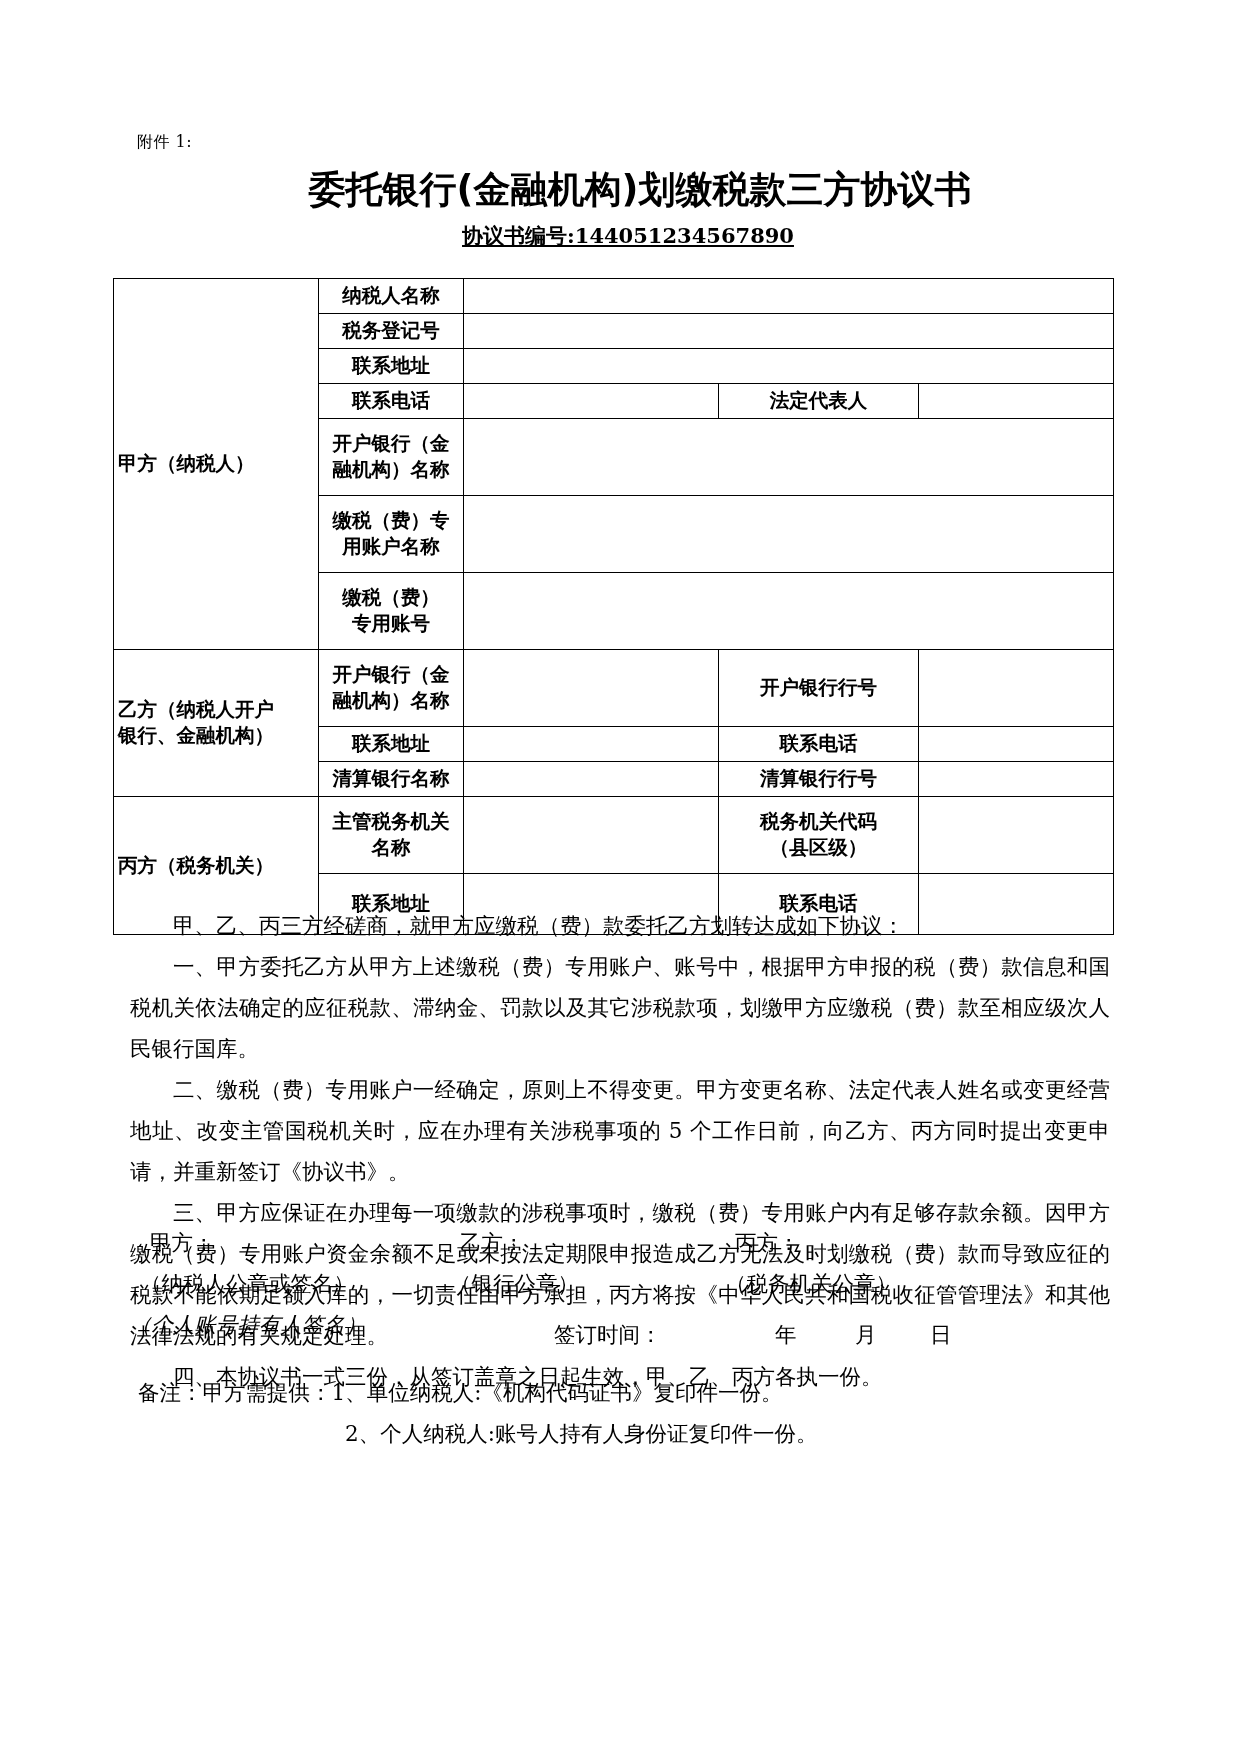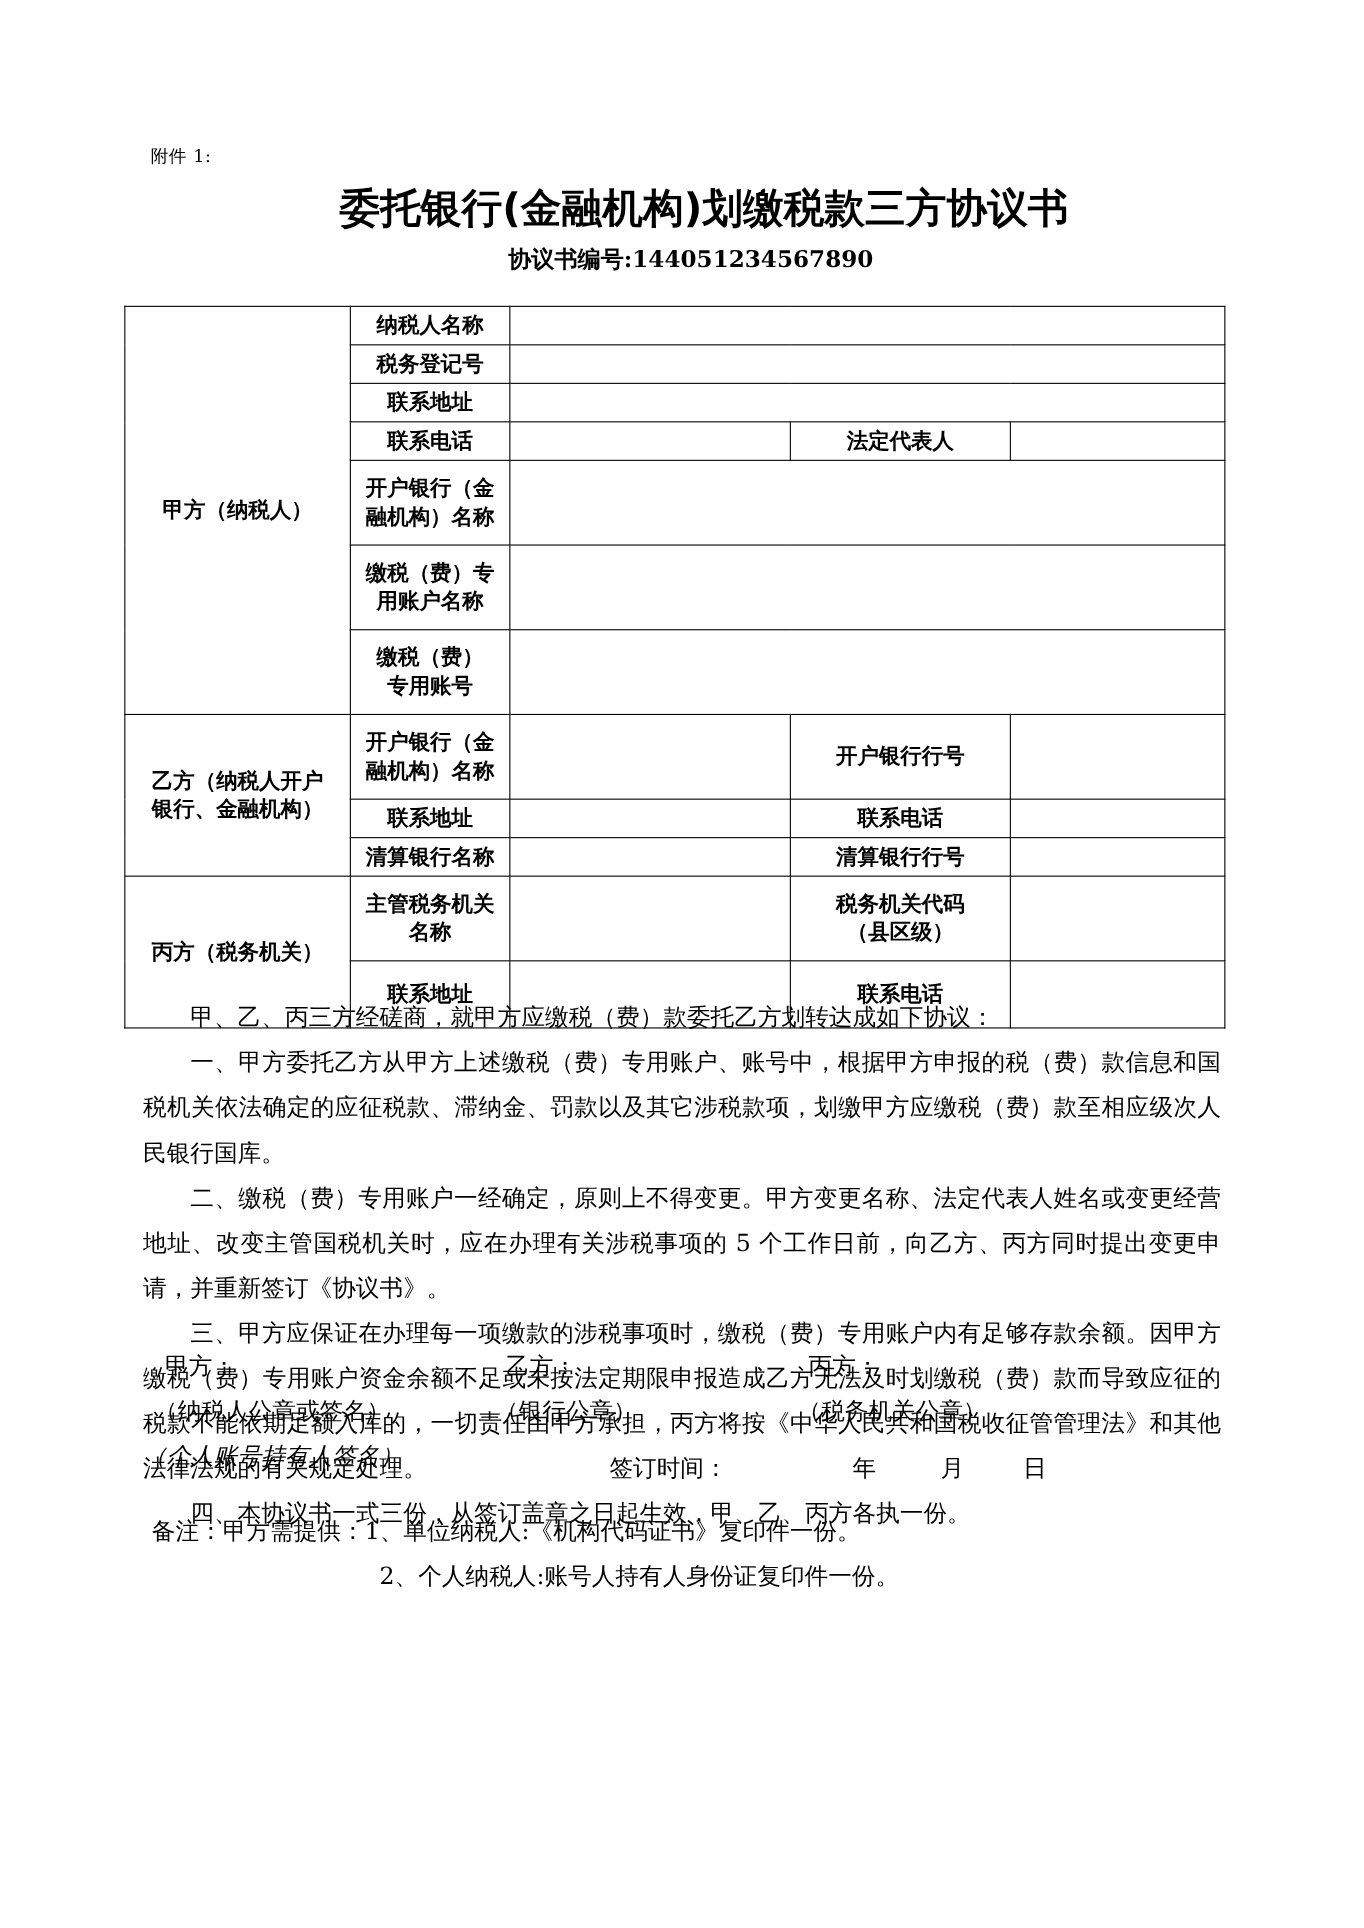--- a/index.html
+++ b/index.html
@@ -43,20 +43,21 @@
     padding-left: 40px;
   }
   .doc-subtitle {
     position: absolute;
     left: 16px; right: 0;
     top: 222px;
     text-align: center;
     font-size: 21px;
     font-weight: bold;
     font-family: "DejaVu Serif", "Liberation Serif", serif;
+    text-decoration: underline;
   }
   
   .form-wrap {
     position: absolute;
     left: 113px;
     top: 278px;
     width: 1000px;
   }
   table.form {
     border-collapse: collapse;
@@ -67,21 +68,21 @@
     border: 1.5px solid #000;
     font-size: 19.5px;
     font-weight: bold;
     font-family: "DejaVu Sans", "Liberation Sans", sans-serif;
     padding: 2px 4px;
     line-height: 1.32;
     height: 30px;
     vertical-align: middle;
   }
   td.party {
-    text-align: center;
+    text-align: left;
     font-size: 20px;
   }
   td.lbl {
     text-align: center;
   }
   td.val {
     background: #fff;
   }
   .two-line { line-height: 1.34; }
   

